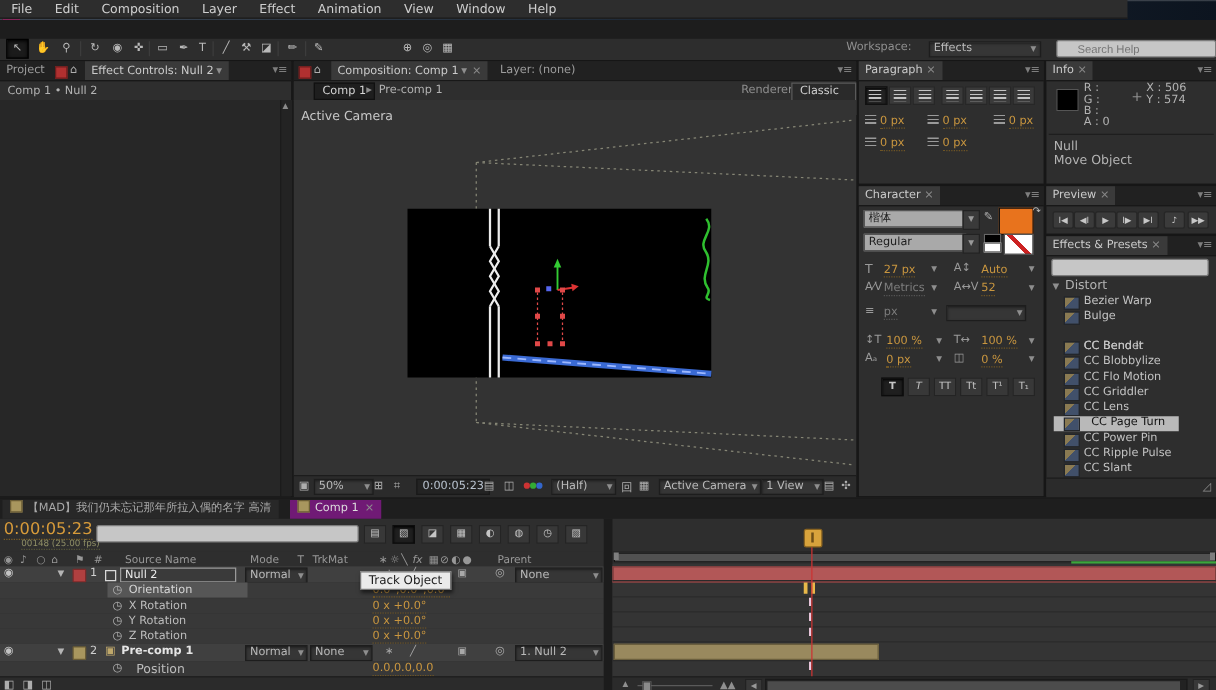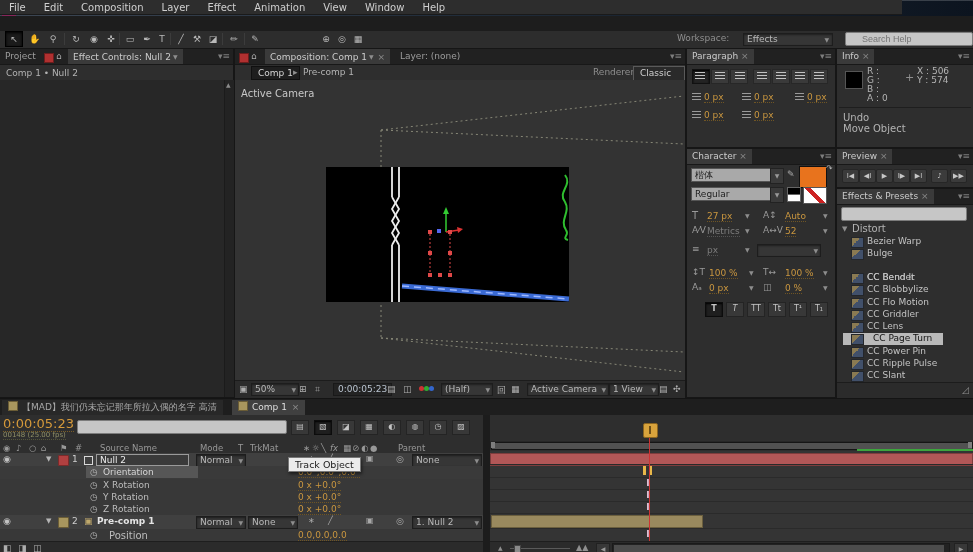--- a/index.html
+++ b/index.html
@@ -258,21 +258,21 @@
     </div>
     <div class="a" style="left:8px;top:22px;width:16px;height:16px;background:#000;border:1px solid #555"></div>
     <span class="a lbl" style="left:30px;top:17px">R :</span>
     <span class="a lbl" style="left:30px;top:26px">G :</span>
     <span class="a lbl" style="left:30px;top:35px">B :</span>
     <span class="a lbl" style="left:30px;top:44px">A :  0</span>
     <span class="a dim" style="left:68px;top:22px;font-size:11px">+</span>
     <span class="a lbl" style="left:80px;top:17px">X : 506</span>
     <span class="a lbl" style="left:80px;top:26px">Y : 574</span>
     <div class="a" style="left:2px;top:58px;width:132px;height:1px;background:#1e1e1e"></div>
-    <span class="a lbl" style="left:6px;top:63px;font-size:10px">Undo</span>
+    <span class="a lbl" style="left:6px;top:63px;font-size:10px">Null</span>
     <span class="a lbl" style="left:6px;top:74px;font-size:10px">Move Object</span>
   </div>
 
   <div class="pnl" style="left:687px;top:149px;width:148px;height:248px">
     <div class="ph">
       <span class="ptab"><span>Character</span> <span style="color:#888">×</span></span>
       <span class="pmenu">▾≡</span>
     </div>
     <div class="ddl" style="left:4px;top:19px;width:74px">楷体</div>
     <div class="a" style="left:83px;top:19px;width:12px;height:14px;background:#3a3a3a;border:1px solid #222;color:#999;font-size:6px;text-align:center;line-height:13px">▼</div>
@@ -404,26 +404,26 @@
     </div>
     <div class="a" style="left:0;top:193px;width:136px;height:15px;background:#2b2b2b;border-top:1px solid #1c1c1c">
       <span class="a dim" style="right:4px;top:2px">◿</span>
     </div>
   </div>
 
   <div class="a" style="left:0;top:398px;width:973px;height:154px;background:#2e2e2e;border-top:1px solid #141414">
 
     <div class="a" style="left:0;top:0;width:973px;height:16px;background:#1e1e1e">
       <span class="a" style="left:2px;top:1px;height:15px;background:#282828;color:#a8a8a8;font-size:9px;line-height:15px;padding:0 6px;white-space:nowrap;max-width:215px;overflow:hidden;display:inline-block"><span style="display:inline-block;width:8px;height:8px;background:#a8965e;border:1px solid #6b5d36;margin-right:4px;vertical-align:-1px"></span><span>【MAD】我们仍未忘记那年所拉入偶的名字 高清</span></span>
-      <span class="a" style="left:232px;top:1px;height:15px;background:#404040;color:#dedede;font-size:9px;line-height:15px;padding:0 6px;white-space:nowrap"><span style="display:inline-block;width:8px;height:8px;background:#a8965e;border:1px solid #6b5d36;margin-right:4px;vertical-align:-1px"></span><span>Comp 1</span><span style="color:#8d8d8d;margin-left:5px">×</span></span>
+      <span class="a" style="left:232px;top:1px;height:15px;background:#701a75;color:#dedede;font-size:9px;line-height:15px;padding:0 6px;white-space:nowrap"><span style="display:inline-block;width:8px;height:8px;background:#a8965e;border:1px solid #6b5d36;margin-right:4px;vertical-align:-1px"></span><span>Comp 1</span><span style="color:#8d8d8d;margin-left:5px">×</span></span>
     </div>
 
     <div class="a" style="left:0;top:16px;width:483px;height:26px">
       <span class="a" style="left:3px;top:1px;color:#d69a3a;font-size:13px;border-bottom:1px dotted #7a5c26">0:00:05:23</span>
-      <span class="a" style="left:3px;top:16px;color:#8f8f66;font-size:7px;border-bottom:1px dotted #55553a">00148 (25.00 fps)</span>
+      <span class="a" style="left:17px;top:16px;color:#8f8f66;font-size:7px;border-bottom:1px dotted #55553a">00148 (25.00 fps)</span>
       <span class="mag" style="left:82px;top:8px"></span>
       <input class="searchbox" style="left: 77px; top: 5px; width: 190px;">
       <span class="tgl" style="left:291px;top:5px">▤</span>
       <span class="tgl on" style="left:314px;top:5px">▧</span>
       <span class="tgl" style="left:337px;top:5px">◪</span>
       <span class="tgl" style="left:360px;top:5px">▦</span>
       <span class="tgl" style="left:383px;top:5px">◐</span>
       <span class="tgl" style="left:406px;top:5px">◍</span>
       <span class="tgl" style="left:429px;top:5px">◷</span>
       <span class="tgl" style="left:452px;top:5px">▨</span>

